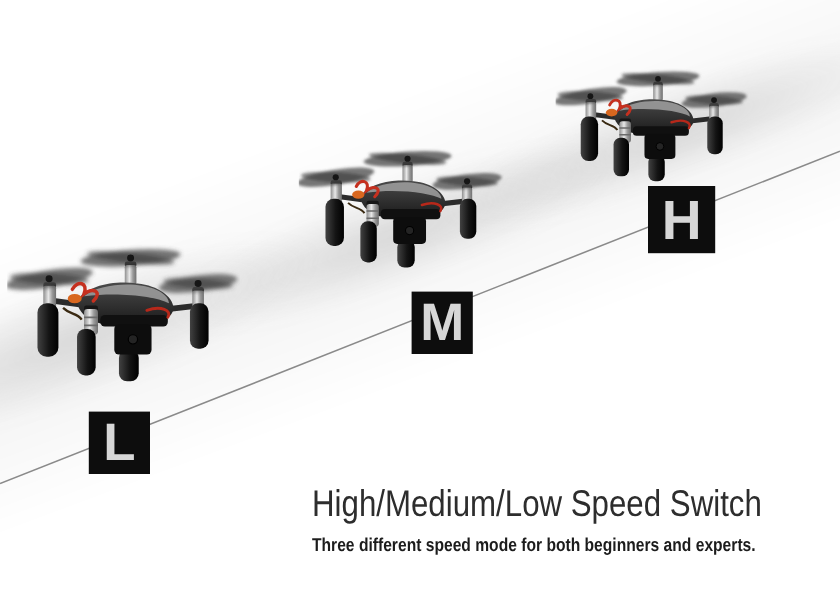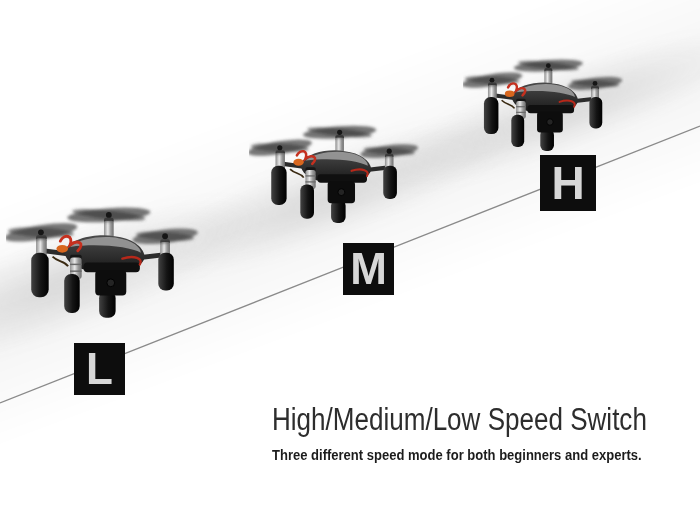--- a/index.html
+++ b/index.html
@@ -32,21 +32,21 @@
 
   .speed-label{
     position:absolute;display:flex;align-items:center;justify-content:center;
     background:var(--color-label_bg,#0d0d0d);color:var(--color-label_text,#d7d7d7);
     font-weight:700;line-height:1;user-select:none;
   }
   .label-l{left:74px;top:343px;width:51px;height:52px;font-size:44px;}
   .label-m{left:343px;top:243px;width:51px;height:52px;font-size:44px;}
   .label-h{left:540px;top:155px;width:56px;height:56px;font-size:46px;}
 
-  .caption{position:absolute;left:272px;top:402px;width:420px;}
+  .caption{position:absolute;left:260px;top:402px;width:420px;}
   .caption-title{
     font-size:31px;font-weight:400;color:var(--color-title_text,#2d2d2d);
     transform:scaleX(0.84);transform-origin:left top;white-space:nowrap;letter-spacing:0;
   }
   .caption-subtitle{
     margin-top:8px;font-size:15.5px;font-weight:700;color:var(--color-subtitle_text,#1c1c1c);
     transform:scaleX(0.84);transform-origin:left top;white-space:nowrap;letter-spacing:0;
   }
 </style>
 </head>

